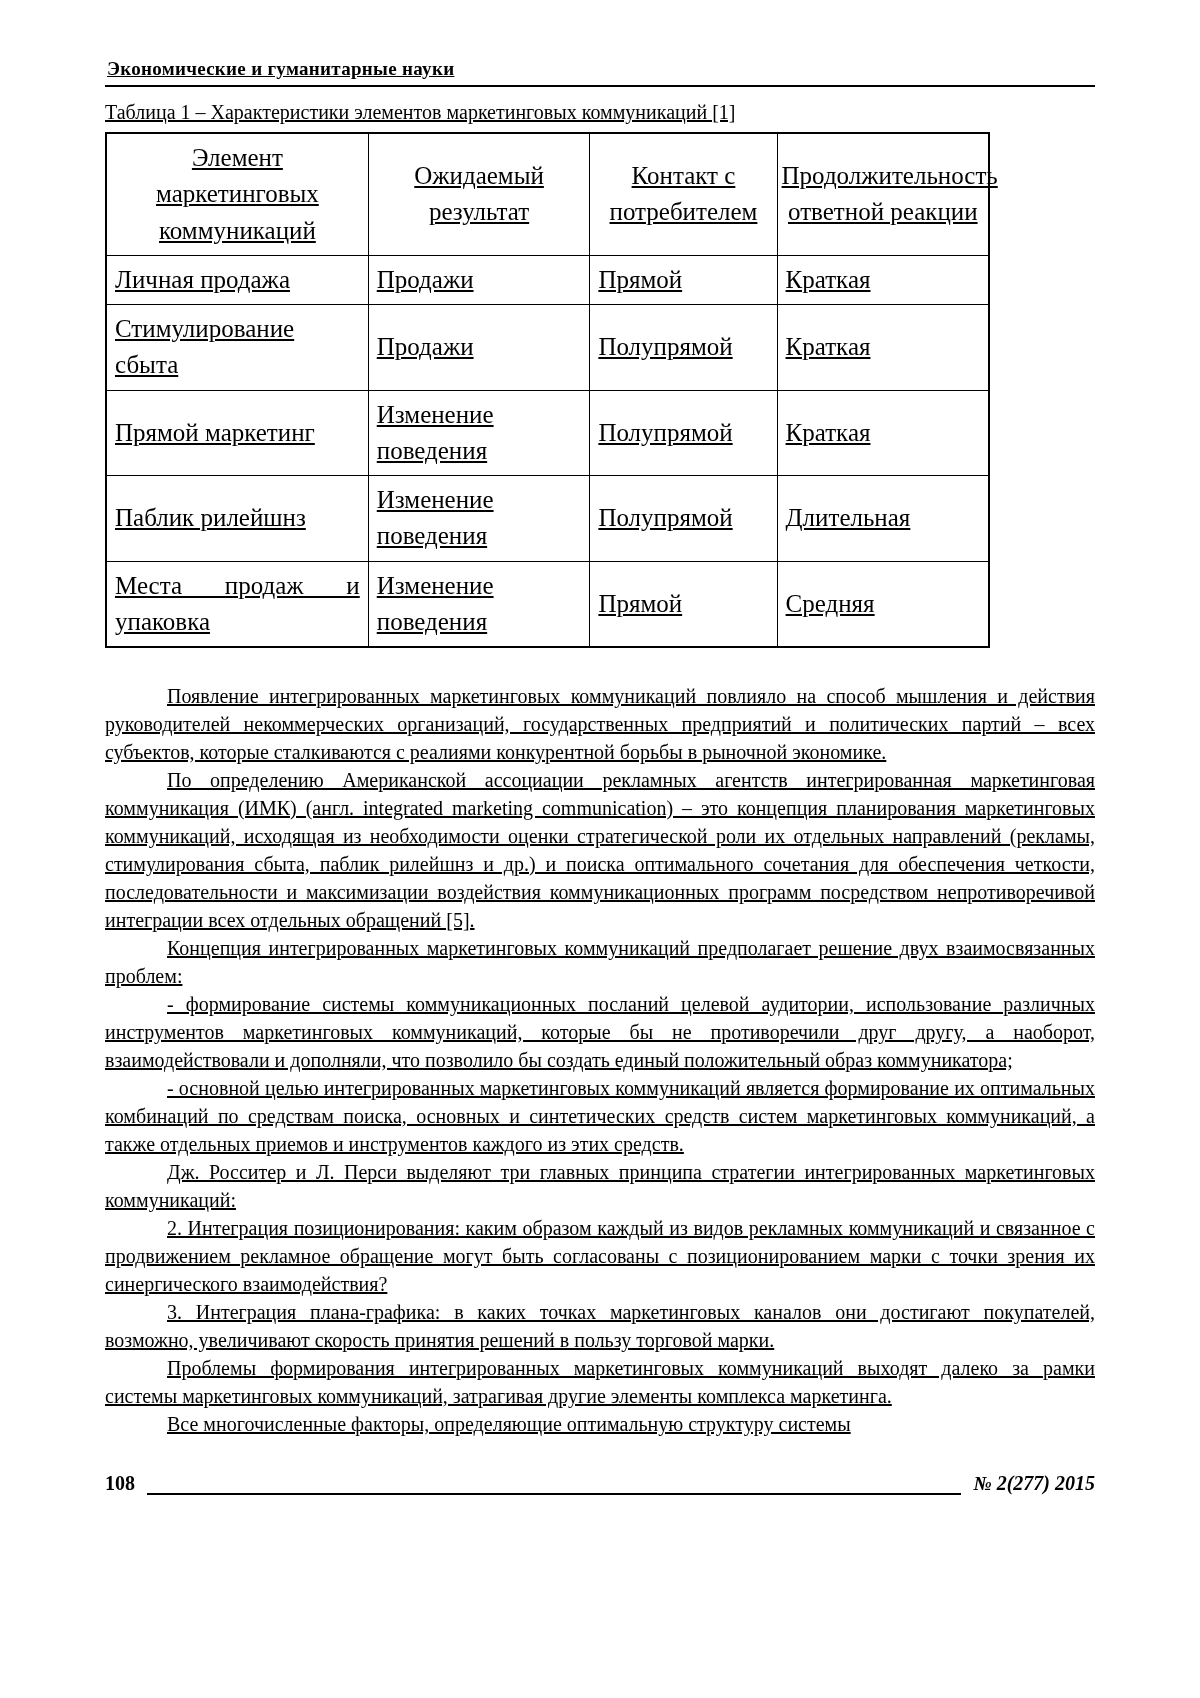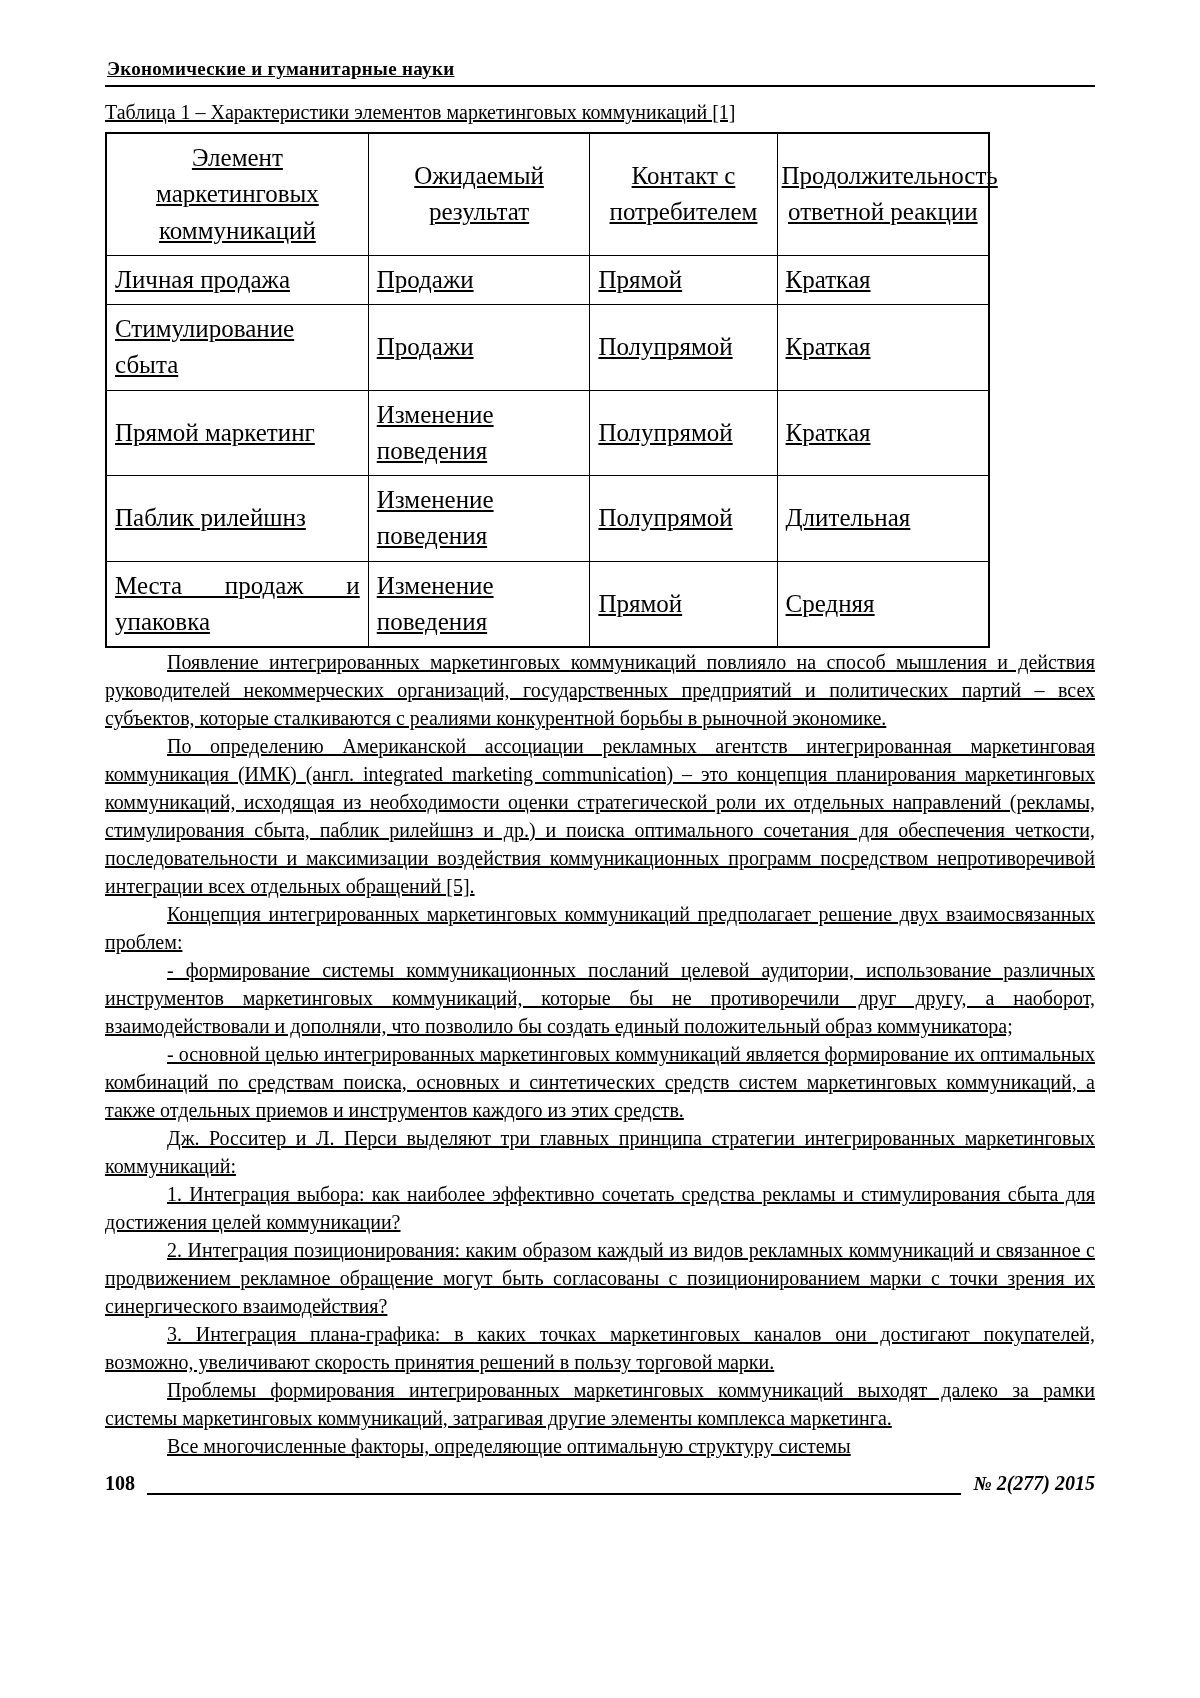--- a/index.html
+++ b/index.html
@@ -53,20 +53,21 @@
     text-align: center;
     padding: 6px 4px;
   }
   table.data-table td { text-align: justify; }
   .col-1 { width: 29.7%; }
   .col-2 { width: 25.1%; margin-left: 33px; }
   .col-3 { width: 21.2%; }
   .col-4 { width: 24.0%; }
   
   .body-text {
+    margin-top: 34px;
     font-size: 20px;
     line-height: 28px;
     text-align: justify;
   }
   .body-text p {
     margin: 0;
     text-indent: 62px;
   }
   
   .page-footer {
@@ -141,21 +142,20 @@
     </tbody>
   </table>
 
   <main class="body-text">
     <p>Появление интегрированных маркетинговых коммуникаций повлияло на способ мышления и действия руководителей некоммерческих организаций, государственных предприятий и политических партий – всех субъектов, которые сталкиваются с реалиями конкурентной борьбы в рыночной экономике.</p>
     <p>По определению Американской ассоциации рекламных агентств интегрированная маркетинговая коммуникация (ИМК) (англ. integrated marketing communication) – это концепция планирования маркетинговых коммуникаций, исходящая из необходимости оценки стратегической роли их отдельных направлений (рекламы, стимулирования сбыта, паблик рилейшнз и др.) и поиска оптимального сочетания для обеспечения четкости, последовательности и максимизации воздействия коммуникационных программ посредством непротиворечивой интеграции всех отдельных обращений [5].</p>
     <p>Концепция интегрированных маркетинговых коммуникаций предполагает решение двух взаимосвязанных проблем:</p>
     <p>- формирование системы коммуникационных посланий целевой аудитории, использование различных инструментов маркетинговых коммуникаций, которые бы не противоречили друг другу, а наоборот, взаимодействовали и дополняли, что позволило бы создать единый положительный образ коммуникатора;</p>
     <p>- основной целью интегрированных маркетинговых коммуникаций является формирование их оптимальных комбинаций по средствам поиска, основных и синтетических средств систем маркетинговых коммуникаций, а также отдельных приемов и инструментов каждого из этих средств.</p>
     <p>Дж. Росситер и Л. Перси выделяют три главных принципа стратегии интегрированных маркетинговых коммуникаций:</p>
-    <p>1.   Интеграция выбора: как наиболее эффективно сочетать средства рекламы и стимулирования сбыта для достижения целей коммуникации?</p>
     <p>2.   Интеграция позиционирования: каким образом каждый из видов рекламных коммуникаций и связанное с продвижением рекламное обращение могут быть согласованы с позиционированием марки с точки зрения их синергического взаимодействия?</p>
     <p>3.   Интеграция плана-графика: в каких точках маркетинговых каналов они достигают покупателей, возможно, увеличивают скорость принятия решений в пользу торговой марки.</p>
     <p>Проблемы формирования интегрированных маркетинговых коммуникаций выходят далеко за рамки системы маркетинговых коммуникаций, затрагивая другие элементы комплекса маркетинга.</p>
     <p>Все  многочисленные  факторы,  определяющие  оптимальную  структуру  системы</p>
   </main>
 
   <footer class="page-footer">
     <span class="page-number">108</span>
     <span class="footer-rule"></span>
     <span class="issue-number">№ 2(277) 2015</span>

